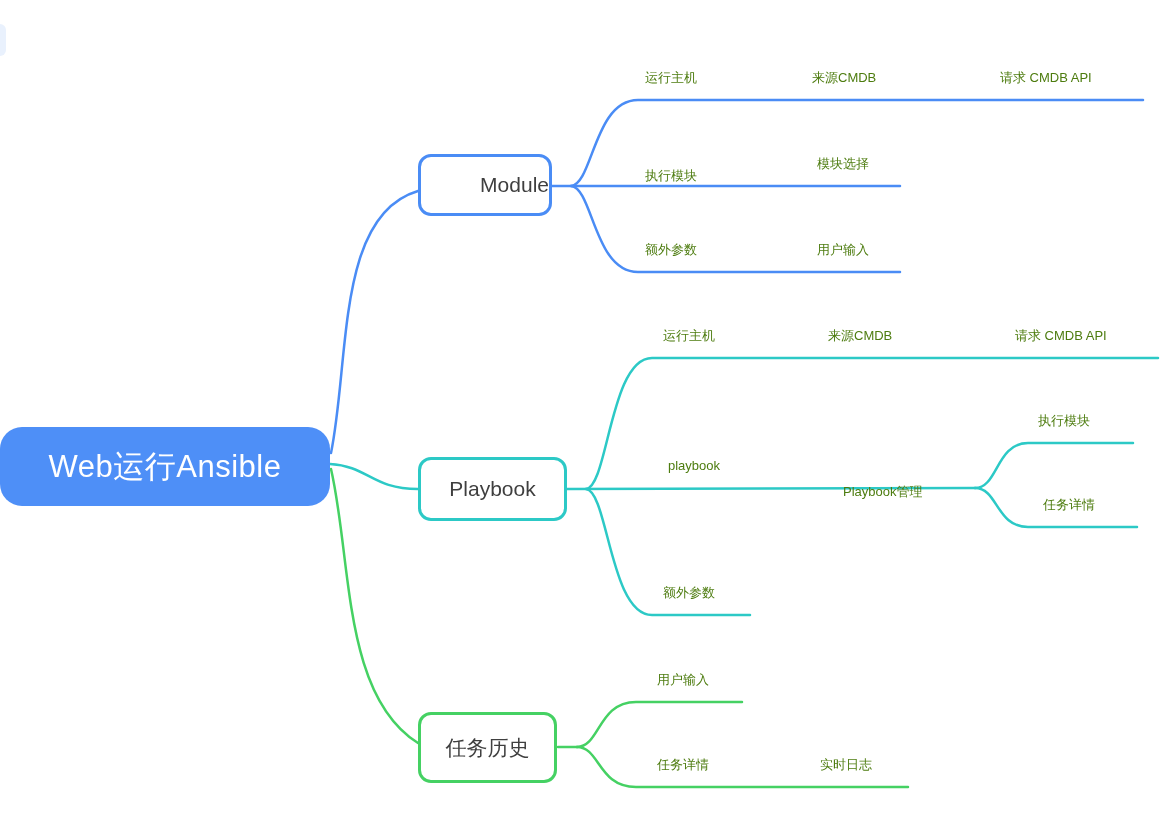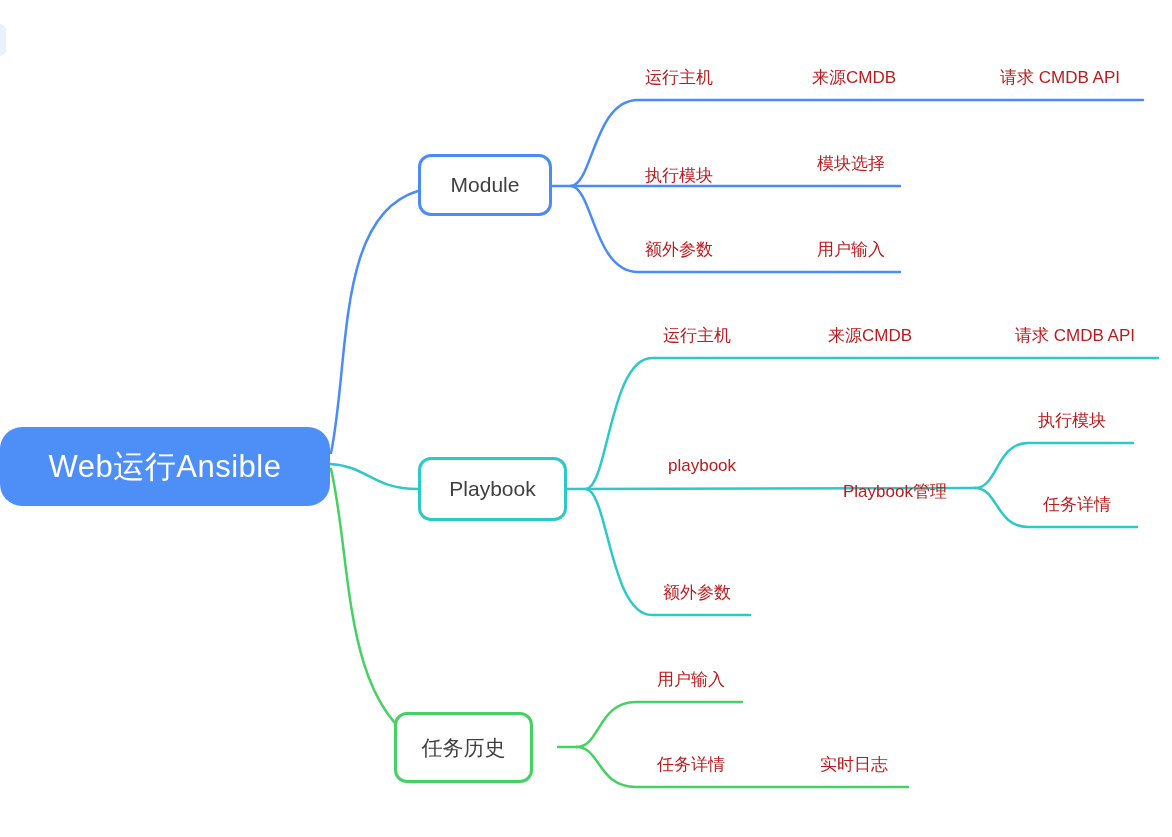--- a/index.html
+++ b/index.html
@@ -15,25 +15,25 @@
     color:#ffffff;font-size:31px;letter-spacing:0.5px;cursor:pointer;
   }
   .branch-node{
     position:absolute;background:#ffffff;border-radius:13px;
     display:flex;align-items:center;justify-content:center;
     font-size:21px;color:#3f3f3f;cursor:pointer;box-sizing:border-box;
   }
   .b-blue{border:3px solid #4a8cf5;}
   .b-teal{border:3px solid #2cc9c6;}
   .b-green{border:3px solid #45d163;}
-  .node-module{left:418px;top:154px;width:134px;height:62px;}
+  .node-module{left:418px;top:154px;width:134px;height:62px;justify-content:flex-end;}
   .node-playbook{left:418px;top:457px;width:149px;height:64px;}
-  .node-task{left:394px;top:712px;width:139px;height:71px;}
+  .node-task{left:418px;top:712px;width:139px;height:71px;}
   .lbl{
-    position:absolute;font-size:17px;line-height:24px;color:#b91c1c;
+    position:absolute;font-size:13px;line-height:24px;color:#4d7c0f;
     white-space:nowrap;cursor:pointer;
   }
   .edge-artifact{
     position:absolute;left:0;top:24px;width:6px;height:32px;
     background:#e9f1fd;border-radius:0 6px 6px 0;
   }
 </style>
 </head>
 <body>
 

